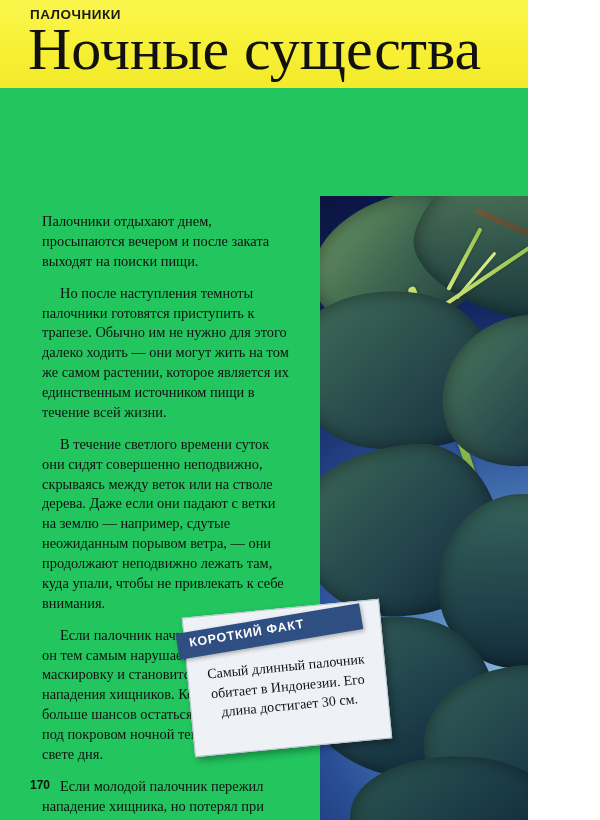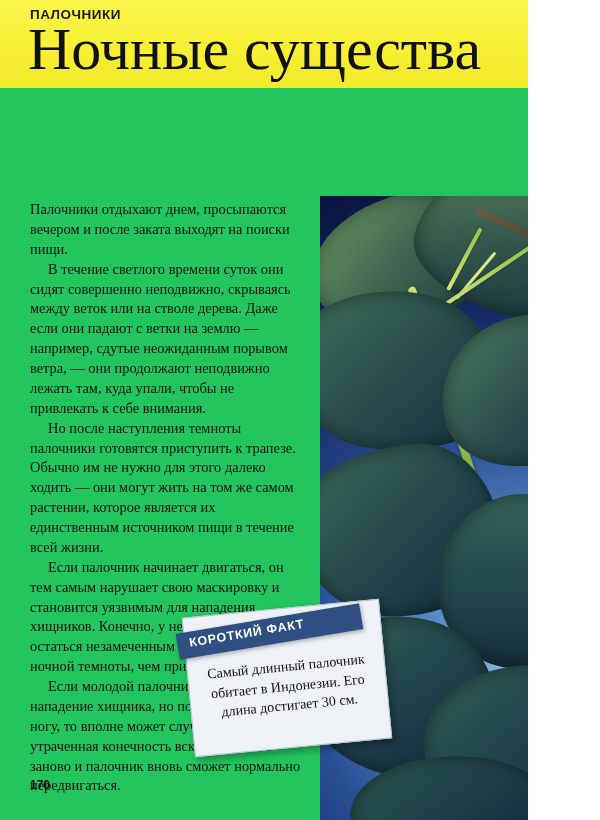--- a/index.html
+++ b/index.html
@@ -203,21 +203,21 @@
     left: 30px;
     top: 200px;
     width: 272px;
     font-family: "Liberation Serif", serif;
     font-size: 14.4px;
     line-height: 1.38;
     color: #111111;
     text-align: left;
   }
   .body-col p {
-    margin: 0;
+    margin: 12px;
   }
   .body-col p + p {
     text-indent: 18px;
   }
 
   
   .fact-box {
     position: absolute;
     left: 188px;
     top: 608px;
@@ -305,22 +305,22 @@
     <div class="leaf l4"></div>
     <div class="leaf l5"></div>
     <div class="leaf l6"></div>
     <div class="leaf l7"></div>
     <div class="leaf l8"></div>
     <div class="leaf l9"></div>
   </div>
 
   <div class="body-col">
     <p>Палочники отдыхают днем, просыпаются вечером и после заката выходят на поиски пищи.</p>
+    <p>Но после наступления темноты палочники готовятся приступить к трапезе. Обычно им не нужно для этого далеко ходить — они могут жить на том же самом растении, которое является их единственным источником пищи в течение всей жизни.</p>
     <p>В течение светлого времени суток они сидят совершенно неподвижно, скрываясь между веток или на стволе дерева. Даже если они падают с ветки на землю — например, сдутые неожиданным порывом ветра, — они продолжают неподвижно лежать там, куда упали, чтобы не привлекать к себе внимания.</p>
-    <p>Но после наступления темноты палочники готовятся приступить к трапезе. Обычно им не нужно для этого далеко ходить — они могут жить на том же самом растении, которое является их единственным источником пищи в течение всей жизни.</p>
     <p>Если палочник начинает двигаться, он тем самым нарушает свою маскировку и становится уязвимым для нападения хищников. Конечно, у него больше шансов остаться незамеченным под покровом ночной темноты, чем при свете дня.</p>
     <p>Если молодой палочник пережил нападение хищника, но потерял при этом ногу, то вполне может случиться так, что утраченная конечность вскоре отрастет заново и палочник вновь сможет нормально передвигаться.</p>
   </div>
 
   <div class="fact-box">
     <div class="fact-band">
       <div class="fact-band-text">КОРОТКИЙ ФАКТ</div>
     </div>
     <div class="fact-text">Самый длинный палочник обитает в Индонезии. Его длина достигает 30 см.</div>
   </div>

